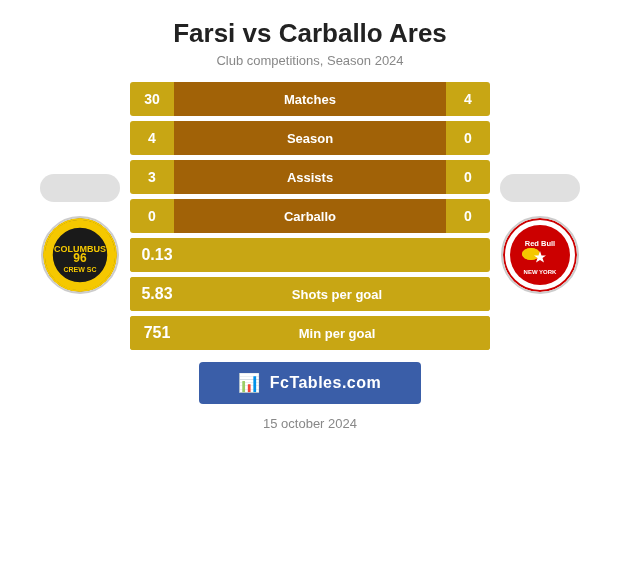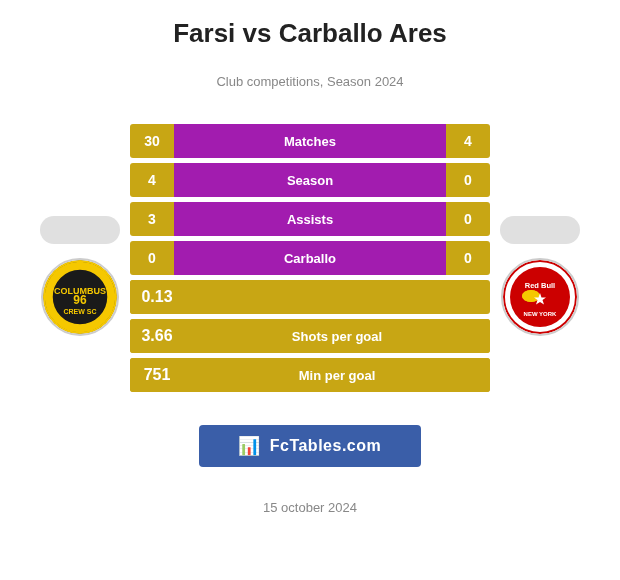--- a/index.html
+++ b/index.html
@@ -16,21 +16,20 @@
     }
 
     .page-wrapper {
       width: 620px;
       height: 580px;
       background: #fff;
       display: flex;
       flex-direction: column;
       align-items: center;
       padding: 18px 10px 10px;
-      gap: 21px;
     }
 
     .title {
       font-size: 26px;
       font-weight: bold;
       color: #222;
       text-align: center;
       margin-bottom: 4px;
     }
 
@@ -91,21 +90,21 @@
       min-width: 44px;
       text-align: center;
       height: 100%;
       display: flex;
       align-items: center;
       justify-content: center;
       padding: 0 6px;
     }
 
     .stat-label-center {
-      background: #a21caf;
+      background: #a16207;
       color: #fff;
       font-size: 13px;
       font-weight: bold;
       flex: 1;
       height: 100%;
       display: flex;
       align-items: center;
       justify-content: center;
     }
 
@@ -266,21 +265,21 @@
         <div class="stat-left-val">0</div>
         <div class="stat-label-center">Carballo</div>
         <div class="stat-right-val">0</div>
       </div>
 
       <div class="stat-row single">
         <div class="stat-single-left-val">0.13</div>
       </div>
 
       <div class="stat-row single">
-        <div class="stat-single-left-val">3.66</div>
+        <div class="stat-single-left-val">5.83</div>
         <div class="stat-single-label">Shots per goal</div>
       </div>
 
       <div class="stat-row single">
         <div class="stat-single-left-val">751</div>
         <div class="stat-single-label">Min per goal</div>
       </div>
 
     </div>
 

